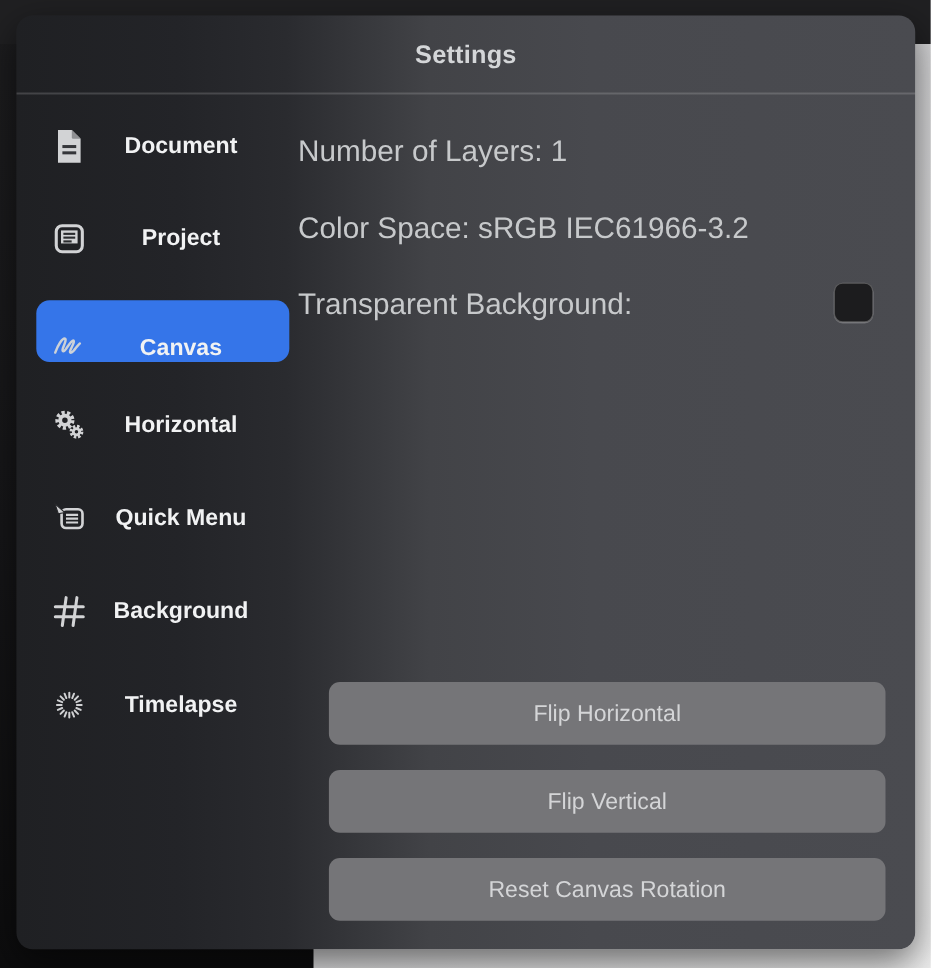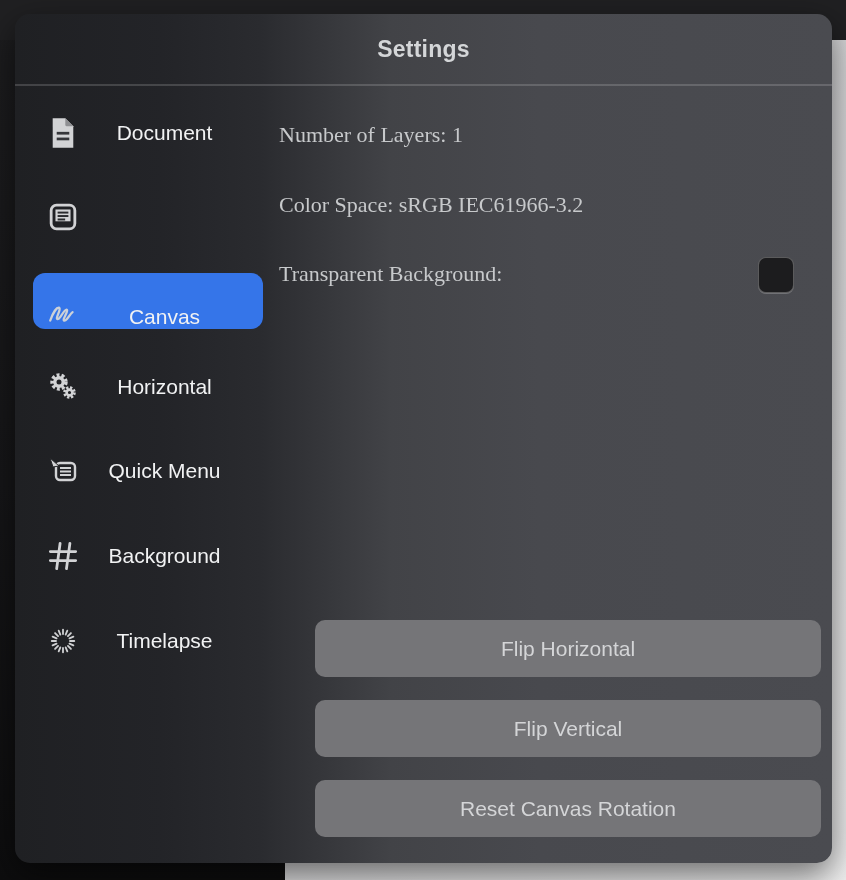--- a/index.html
+++ b/index.html
@@ -22,31 +22,31 @@
     display:flex;align-items:center;justify-content:center;
     border-bottom:2px solid rgba(255,255,255,.16);}
   .titlebar h1{margin:0;font-size:23px;font-weight:bold;color:#d4d6d8;letter-spacing:.2px;}
 
   
   .side-item{position:absolute;left:18px;width:230px;height:56px;border-radius:12px;
     display:flex;align-items:center;cursor:default;}
   .side-item .ic{width:34px;height:34px;margin-left:13px;flex:0 0 auto;
     display:flex;align-items:center;justify-content:center;}
   .side-item .lbl{flex:1;text-align:center;font-size:21px;color:#f1f2f3;
-    padding-right:14px;}
+    padding-right:14px;font-weight:bold;}
   .side-item.selected{background:#3575e9;align-items:flex-end;}
   svg .st{stroke:#d2d3d5;fill:none;}
 
   
-  .info-row{position:absolute;left:264px;font-size:22px;color:#c7c9cb;font-family:Liberation Serif, serif;}
+  .info-row{position:absolute;left:256px;font-size:27px;color:#c7c9cb;}
   .checkbox{position:absolute;left:743px;top:243px;width:34px;height:34px;
     background:#1c1c1e;border-radius:8px;
     border:1.5px solid rgba(255,255,255,.28);
     box-shadow:0 1px 0 rgba(255,255,255,.22);}
-  .btn{position:absolute;left:300px;width:506px;height:57px;border-radius:10px;
+  .btn{position:absolute;left:284px;width:506px;height:57px;border-radius:10px;
     background:#757578;display:flex;align-items:center;justify-content:center;
     font-size:21px;color:#d4d5d7;text-align:center;}
 </style>
 </head>
 <body>
 
 <div class="backdrop-left"></div>
 <div class="backdrop-topbar"></div>
 
 <div class="dialog">
@@ -70,20 +70,21 @@
   <div class="side-item" style="top:175px">
     <span class="ic">
       <svg width="28" height="28" viewBox="0 0 26 26">
         <rect x="2" y="2" width="22" height="22" rx="5" class="st" stroke-width="2.6"></rect>
         <rect x="6" y="6" width="14" height="11" fill="#d2d3d5"></rect>
         <rect x="8" y="8" width="10" height="1.8" fill="#2a2b2e"></rect>
         <rect x="8" y="11.2" width="10" height="1.8" fill="#2a2b2e"></rect>
         <rect x="8" y="14.4" width="7" height="1.8" fill="#2a2b2e"></rect>
       </svg>
     </span>
+    <span class="lbl">Project</span>
   </div>
 
   <div class="side-item selected" style="top:259px">
     <span class="ic">
       <svg width="32" height="28" viewBox="0 0 30 26">
         <path d="M3 21 C5.5 14,9 9,11 9 C13.2 9,10.5 14.5,9.5 17.5 C8.6 20.4,10.4 20.6,12.3 17.8 C14.5 14.6,17 10.5,18.3 10.7 C20.2 11,16.8 16.5,15.8 19.3 C15 21.6,16.8 21.8,18.7 19.5 C20.6 17.2,22.6 14.2,24 13.2" fill="none" stroke="#ccd1d8" stroke-width="2.1" stroke-linecap="round"></path>
       </svg>
     </span>
     <span class="lbl">Canvas</span>
   </div>

